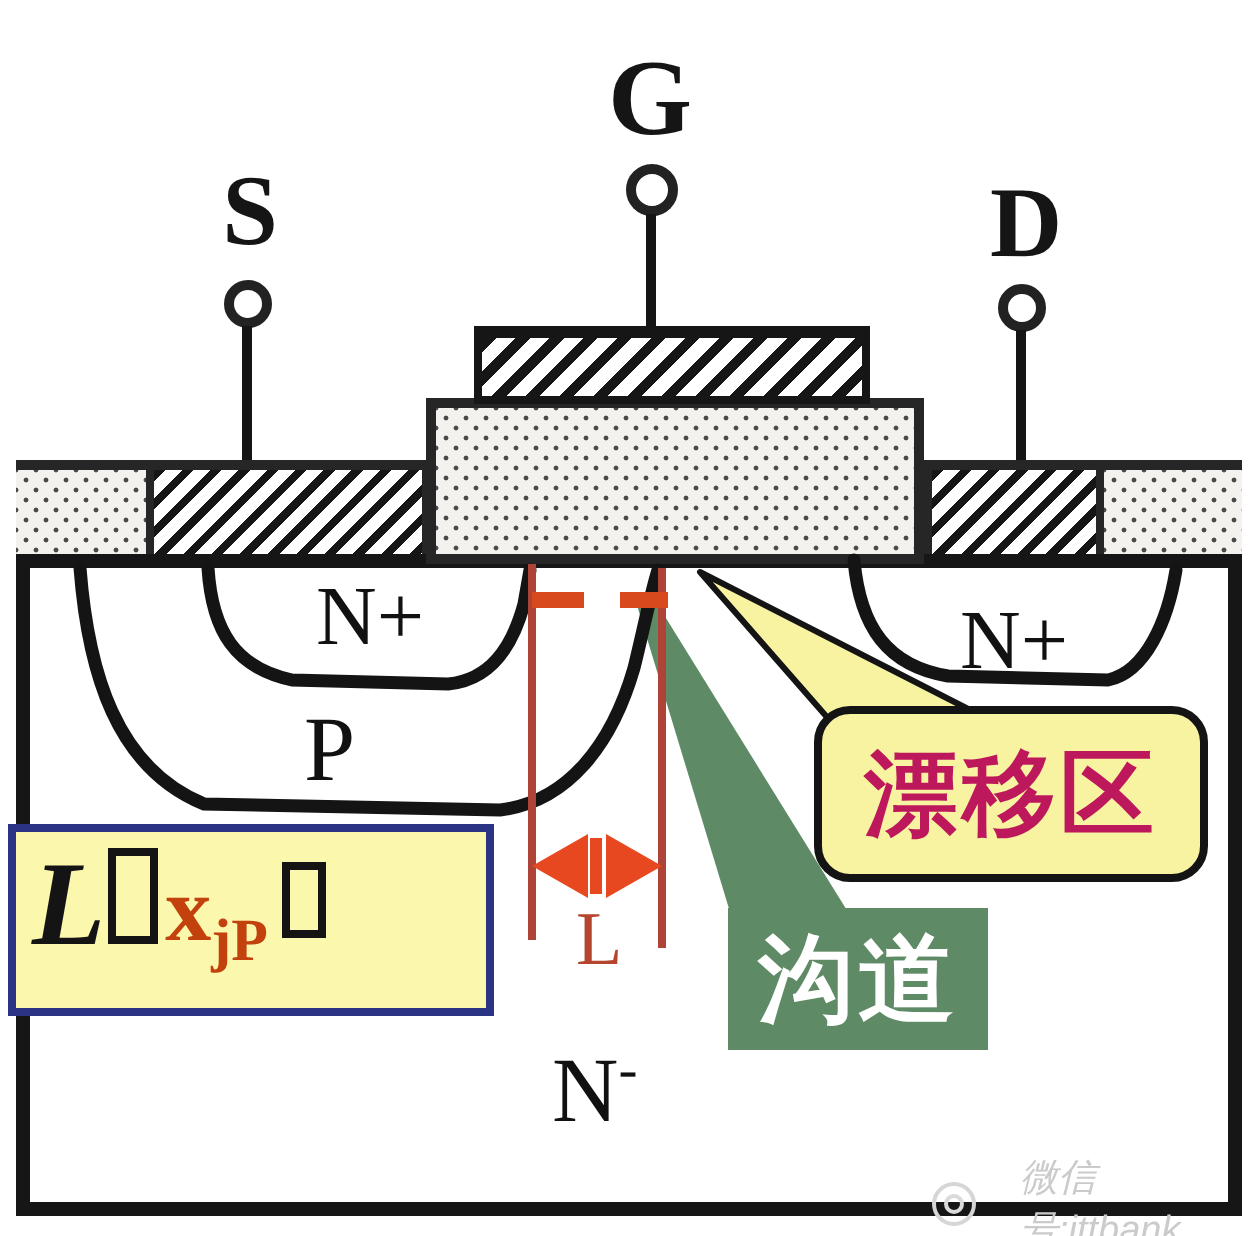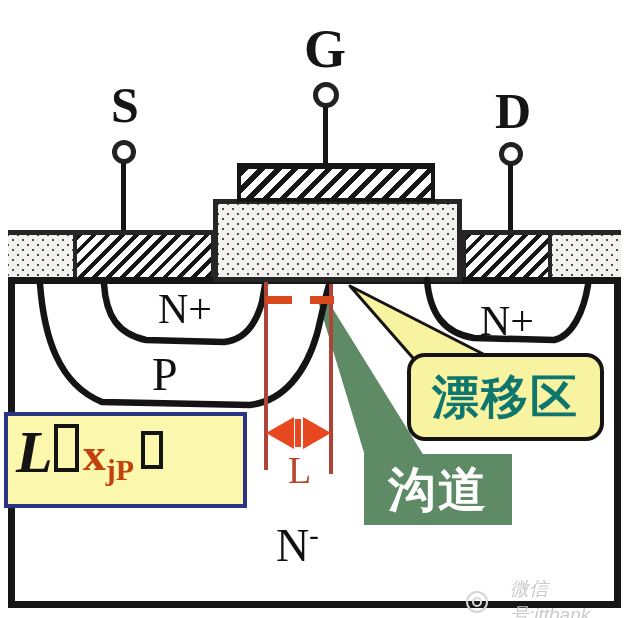--- a/index.html
+++ b/index.html
@@ -31,22 +31,22 @@
   .region-label{color:#111;line-height:1;}
   .sup{font-size:0.62em;vertical-align:super;}
 
   
   #overlay{left:0;top:0;width:628px;height:618px;pointer-events:none;}
 
   
   #drift-callout{left:407px;top:353px;width:197px;height:88px;background:#F8F3A0;
     border:4px solid #141414;border-radius:18px;box-sizing:border-box;
     display:flex;align-items:center;justify-content:center;
-    font-size:47px;font-weight:700;color:#0f766e;letter-spacing:2px;}
-  #channel-box{left:364px;top:454px;width:148px;height:71px;background:#5E8B65;
+    font-size:47px;font-weight:700;color:#be185d;letter-spacing:2px;}
+  #channel-box{left:364px;top:454px;width:130px;height:71px;background:#5E8B65;
     display:flex;align-items:center;justify-content:center;
     font-size:48px;font-weight:700;color:#ffffff;letter-spacing:2px;}
 
   
   #formula-box{left:4px;top:412px;width:243px;height:96px;background:#FBF7AC;
     border:4px solid #2B3484;box-sizing:border-box;display:flex;align-items:flex-start;
     padding:6px 0 0 8px;overflow:hidden;}
   .f-L{font-style:italic;font-weight:700;font-size:60px;line-height:1;color:#141414;}
   .tofu{display:inline-block;border:4px solid #141414;background:transparent;box-sizing:border-box;}
   .tofu1{width:25px;height:48px;margin:2px 4px 0 1px;}

